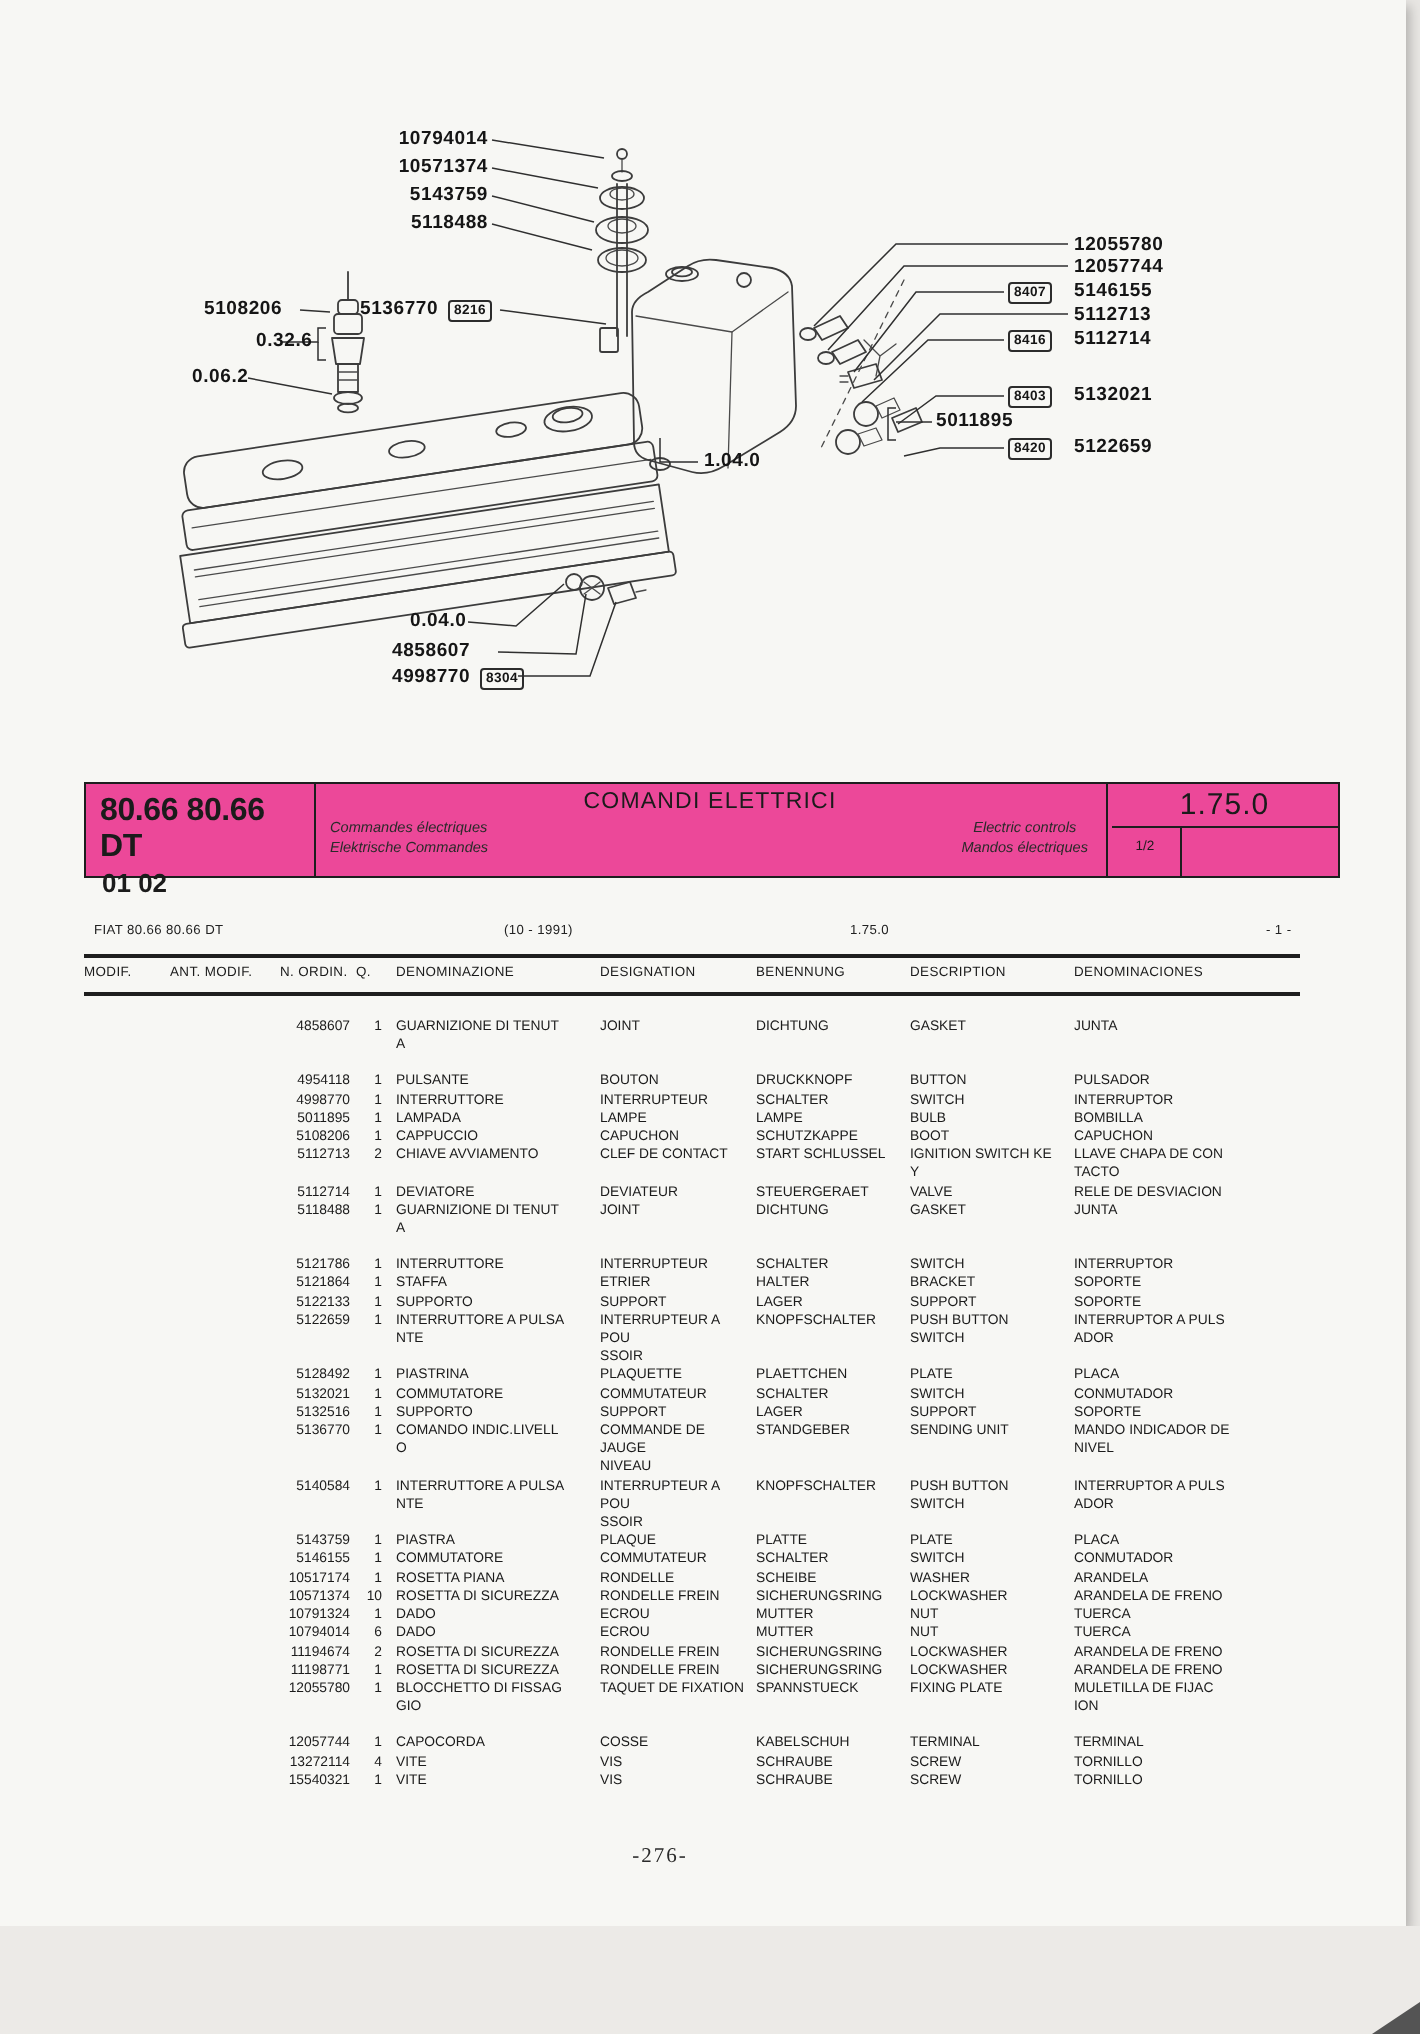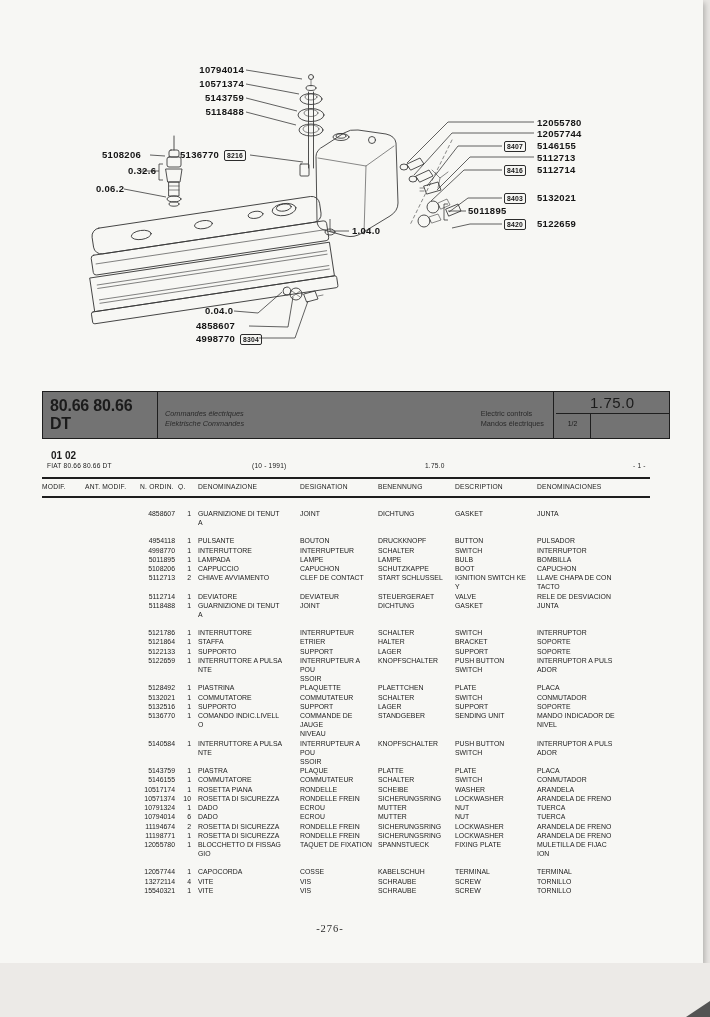--- a/index.html
+++ b/index.html
@@ -23,28 +23,28 @@
     position:absolute;font-size:9.5px;font-weight:700;letter-spacing:.3px;
     color:#151515;white-space:nowrap;line-height:11px;
   }
   .co.ra{width:62px;text-align:right;}
   .boxed{
     border:1px solid #2c2c2c;border-radius:2px;font-size:6.8px;font-weight:700;
     padding:0 2px;line-height:9px;letter-spacing:.2px;
   }
 
   
-  .band{position:absolute;left:42px;top:391px;width:626px;height:46px;border:1.6px solid #1e1e1e;background:#737373;}
+  .band{position:absolute;left:42px;top:391px;width:626px;height:46px;border:1.6px solid #1e1e1e;background:#ec4899;}
   .band-left{position:absolute;left:0;top:0;width:114px;height:100%;border-right:1.4px solid #1e1e1e;}
   .band-model{font-size:16px;font-weight:700;letter-spacing:-.2px;padding:5px 0 0 7px;}
-  .band-code{font-size:10px;font-weight:700;padding:1px 0 0 8px;margin-top:16px;}
+  .band-code{font-size:13px;font-weight:700;padding:1px 0 0 8px;}
   .band-mid{position:absolute;left:114px;top:0;width:396px;height:100%;border-right:1.4px solid #1e1e1e;}
   .band-title{font-size:11.5px;letter-spacing:.6px;text-align:center;padding-top:3px;}
   .band-langs{position:absolute;left:8px;top:17px;font-size:7.3px;font-style:italic;line-height:9.5px;color:#2a2a2a;}
-  .band-langs2{position:absolute;right:9px;top:17px;font-size:7.3px;line-height:9.5px;text-align:left;color:#2a2a2a;margin-left:16px;}
+  .band-langs2{position:absolute;right:9px;top:17px;font-size:7.3px;font-style:italic;line-height:9.5px;text-align:center;color:#2a2a2a;margin-left:16px;}
   .band-right{position:absolute;right:0;top:0;width:113.5px;height:100%;}
   .band-section{font-size:15px;text-align:center;padding-top:2px;letter-spacing:.5px;}
   .band-right .hline{position:absolute;left:0;top:21px;width:100%;height:1.3px;background:#1e1e1e;}
   .band-right .vline{position:absolute;left:34px;top:21px;width:1.3px;bottom:0;background:#1e1e1e;}
   .band-sheet{position:absolute;left:0;top:28px;width:34px;text-align:center;font-size:6.8px;}
 
   
   .meta{position:absolute;top:462px;font-size:6.6px;letter-spacing:.2px;color:#222;}
   .rule{position:absolute;left:42px;width:608px;height:1.5px;background:#1e1e1e;}
   .grid{display:grid;grid-template-columns:43px 55px 38px 20px 102px 78px 77px 82px 1fr;}
@@ -210,20 +210,21 @@
   <span class="co boxed" style="left:504px;top:219px">8420</span>
   <span class="co" style="left:537px;top:218px">5122659</span>
 </div>
 
 <div class="band">
   <div class="band-left">
     <div class="band-model">80.66 80.66 DT</div>
     <div class="band-code">01 02</div>
   </div>
   <div class="band-mid">
+    <div class="band-title">COMANDI ELETTRICI</div>
     <div class="band-langs">
       <div>Commandes électriques</div>
       <div>Elektrische Commandes</div>
     </div>
     <div class="band-langs2">
       <div>Electric controls</div>
       <div>Mandos électriques</div>
     </div>
   </div>
   <div class="band-right">

